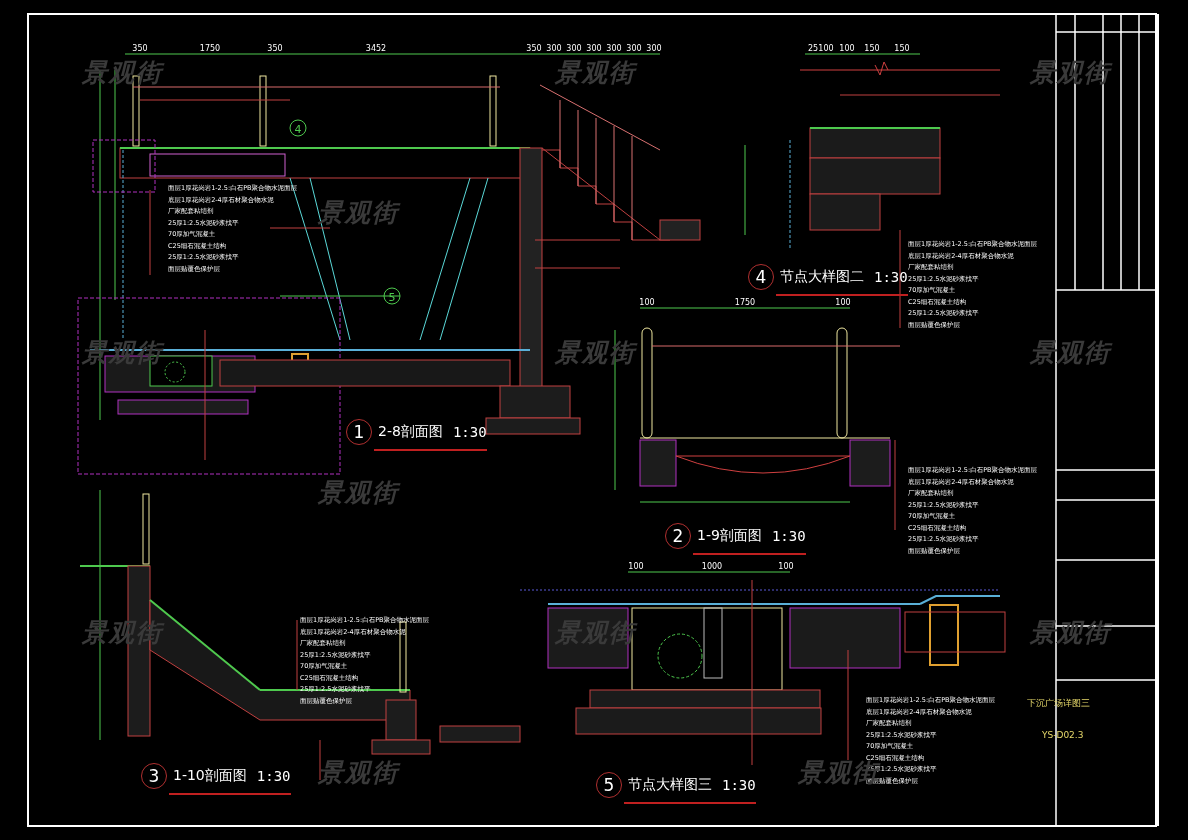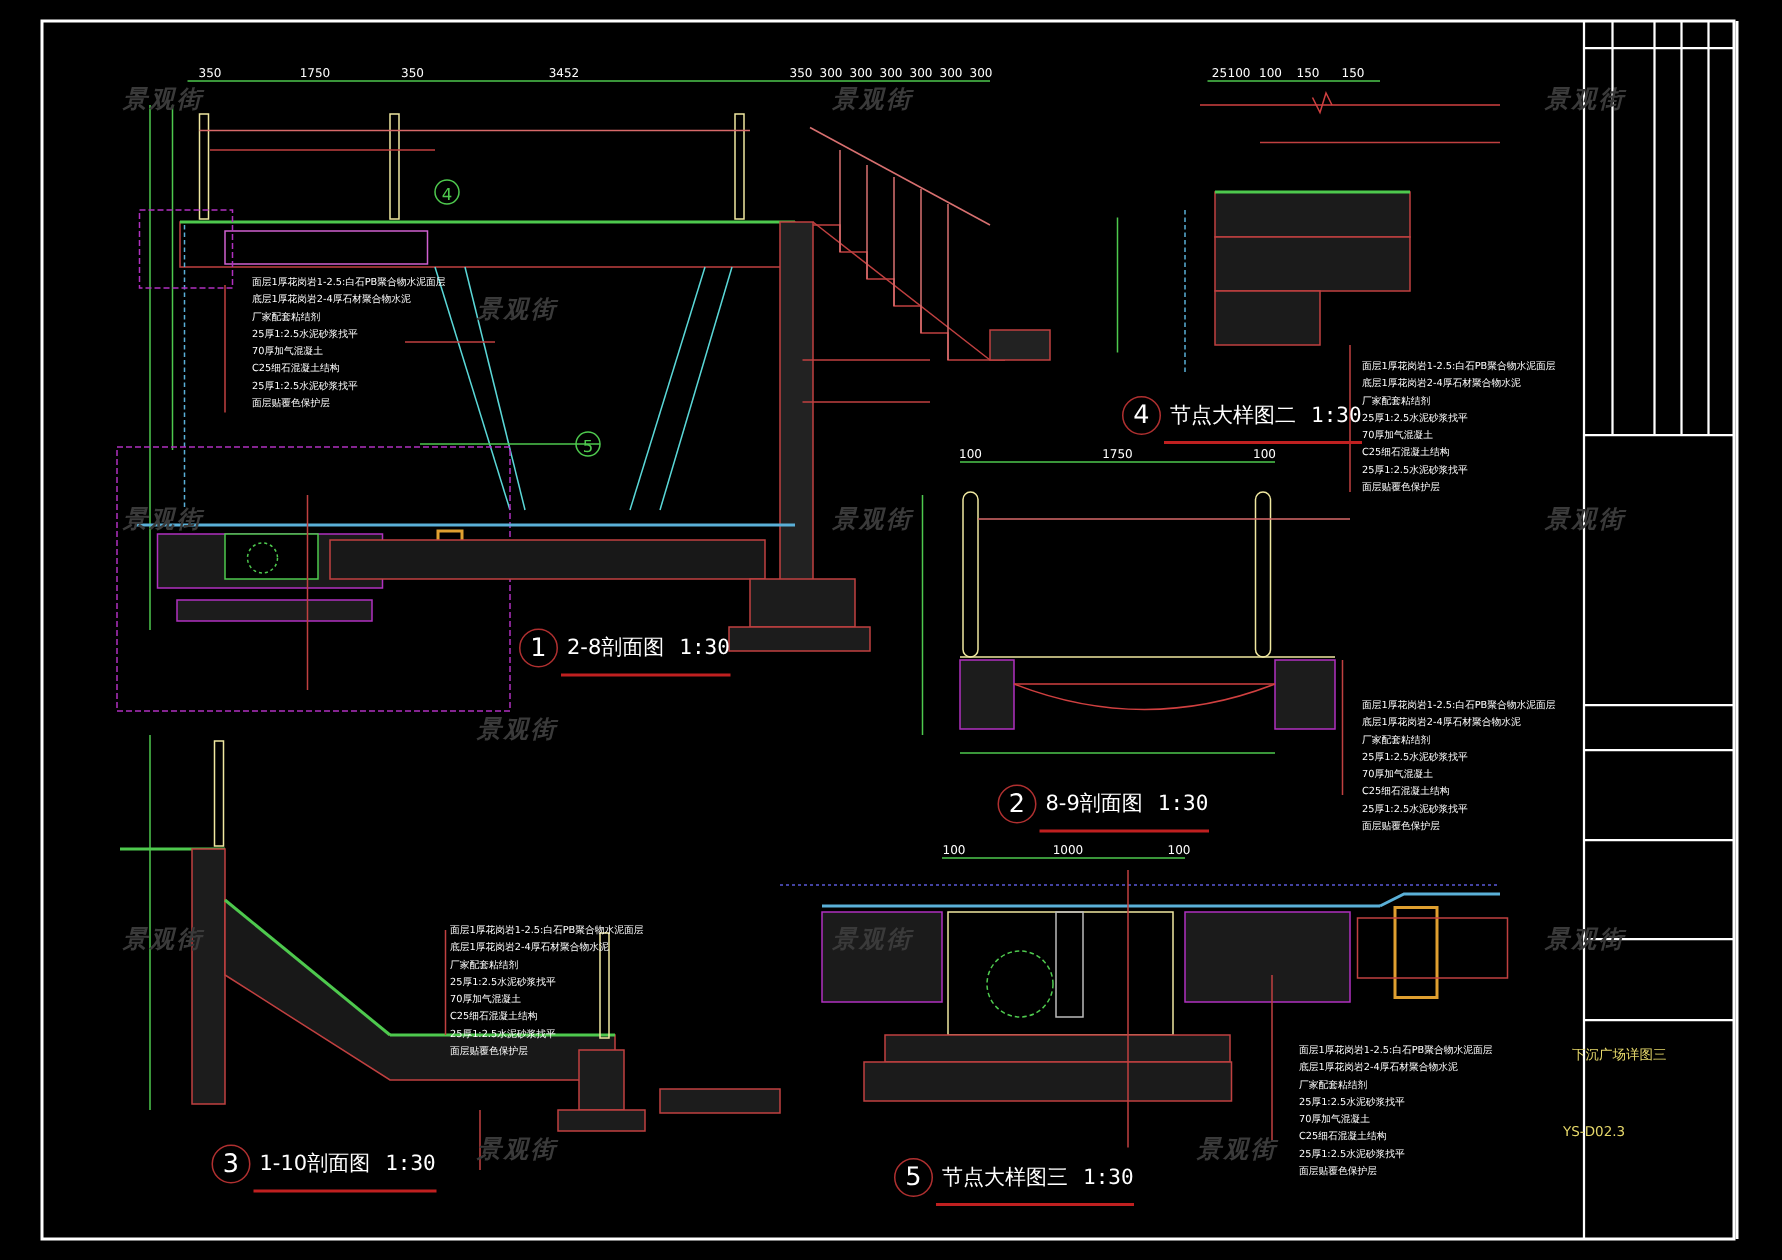--- a/index.html
+++ b/index.html
@@ -1,18 +1,18 @@
 <!DOCTYPE html>
 <html><head>
 <meta charset="utf-8">
 <style>
   html, body { margin:0; padding:0; background:#000; }
   body { width:1188px; height:840px; overflow:hidden; position:relative; font-family:"DejaVu Sans", sans-serif; }
   #sheet { position:absolute; left:0; top:0; width:1188px; height:840px; }
-  .wm { position:absolute; color:#3a3a3a; font-size:16px; font-style:italic; font-weight:bold; letter-spacing:2px; font-family:"DejaVu Sans", sans-serif; }
+  .wm { position:absolute; color:#3a3a3a; font-size:25px; font-style:italic; font-weight:bold; letter-spacing:2px; font-family:"DejaVu Sans", sans-serif; }
   .title { position:absolute; display:flex; align-items:center; color:#fff; }
   .title .num { width:24px; height:24px; border:1.5px solid #b03030; border-radius:50%; display:flex; align-items:center; justify-content:center; font-size:17px; margin-right:6px; color:#fff; }
   .title .name { font-size:14px; }
   .title .scale { font-size:14px; margin-left:10px; font-family:"DejaVu Sans Mono", monospace; }
   .title .uline { position:absolute; left:28px; right:0; bottom:-6px; height:2px; background:#c02020; }
   .tb-text { position:absolute; color:#e6d86a; font-size:9px; }
 </style>
 </head>
 <body>
 
@@ -244,21 +244,21 @@
 
   
   <div class="title" style="left:346px;top:419px;">
     <div class="num">1</div>
     <span class="name">2-8剖面图</span>
     <span class="scale">1:30</span>
     <div class="uline"></div>
   </div>
   <div class="title" style="left:665px;top:523px;">
     <div class="num">2</div>
-    <span class="name">8-9剖面图</span>
+    <span class="name">1-9剖面图</span>
     <span class="scale">1:30</span>
     <div class="uline"></div>
   </div>
   <div class="title" style="left:141px;top:763px;">
     <div class="num">3</div>
     <span class="name">1-10剖面图</span>
     <span class="scale">1:30</span>
     <div class="uline"></div>
   </div>
   <div class="title" style="left:748px;top:264px;">
@@ -268,15 +268,15 @@
     <div class="uline"></div>
   </div>
   <div class="title" style="left:596px;top:772px;">
     <div class="num">5</div>
     <span class="name">节点大样图三</span>
     <span class="scale">1:30</span>
     <div class="uline"></div>
   </div>
 
   
-  <div class="tb-text" style="left:1048px;top:697px;">下沉广场详图三</div>
-  <div class="tb-text" style="left:1042px;top:750px;">YS-D02.3</div>
+  <div class="tb-text" style="left:1027px;top:697px;">下沉广场详图三</div>
+  <div class="tb-text" style="left:1042px;top:730px;">YS-D02.3</div>
 </div>
 
 </body></html>

